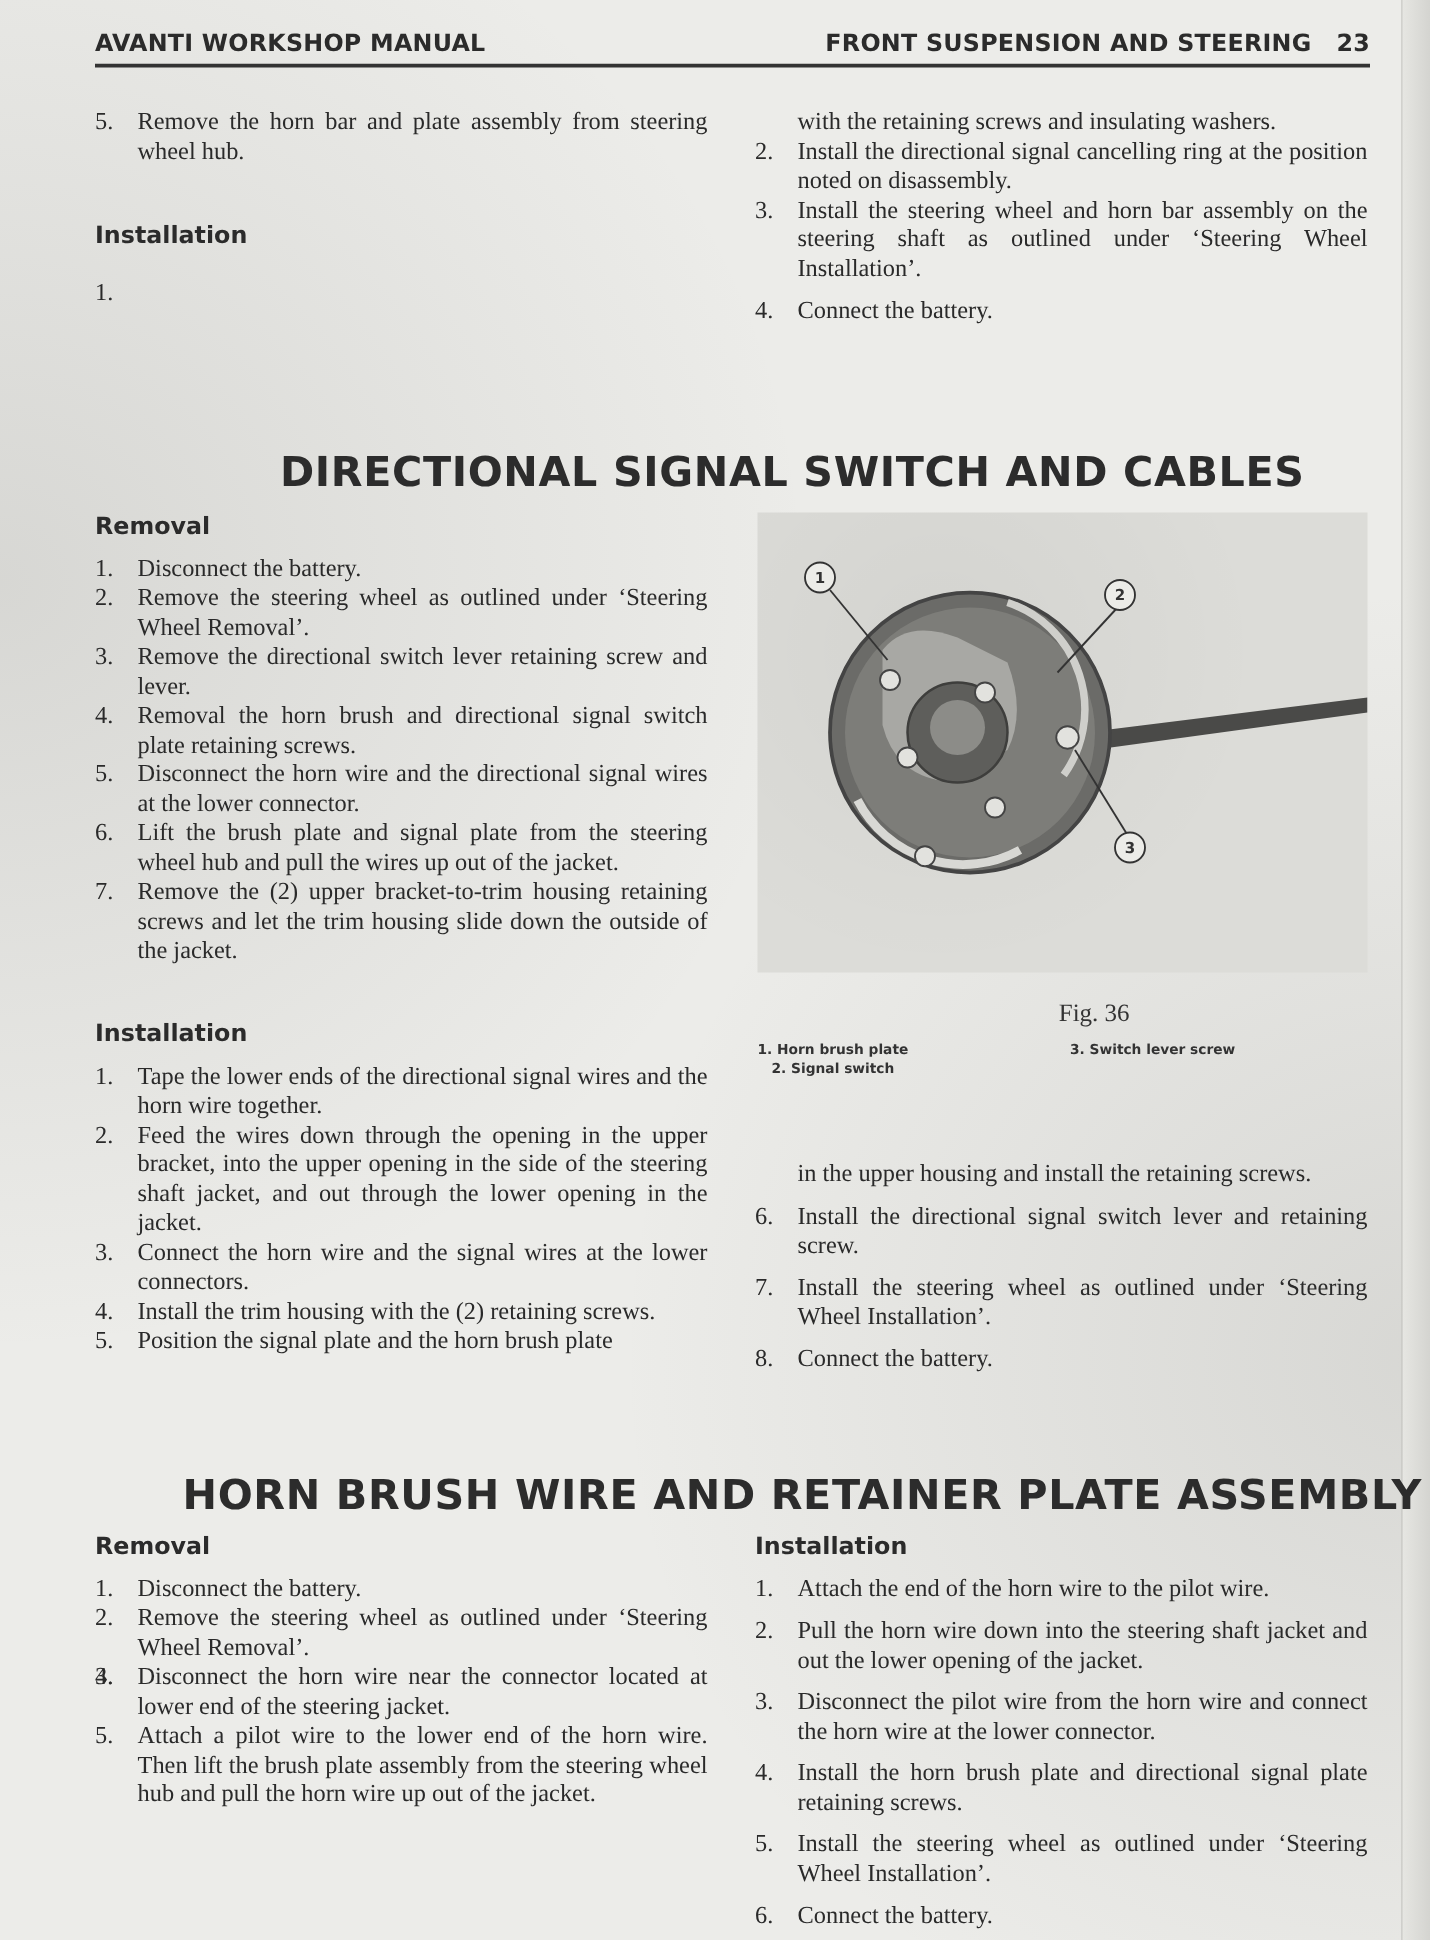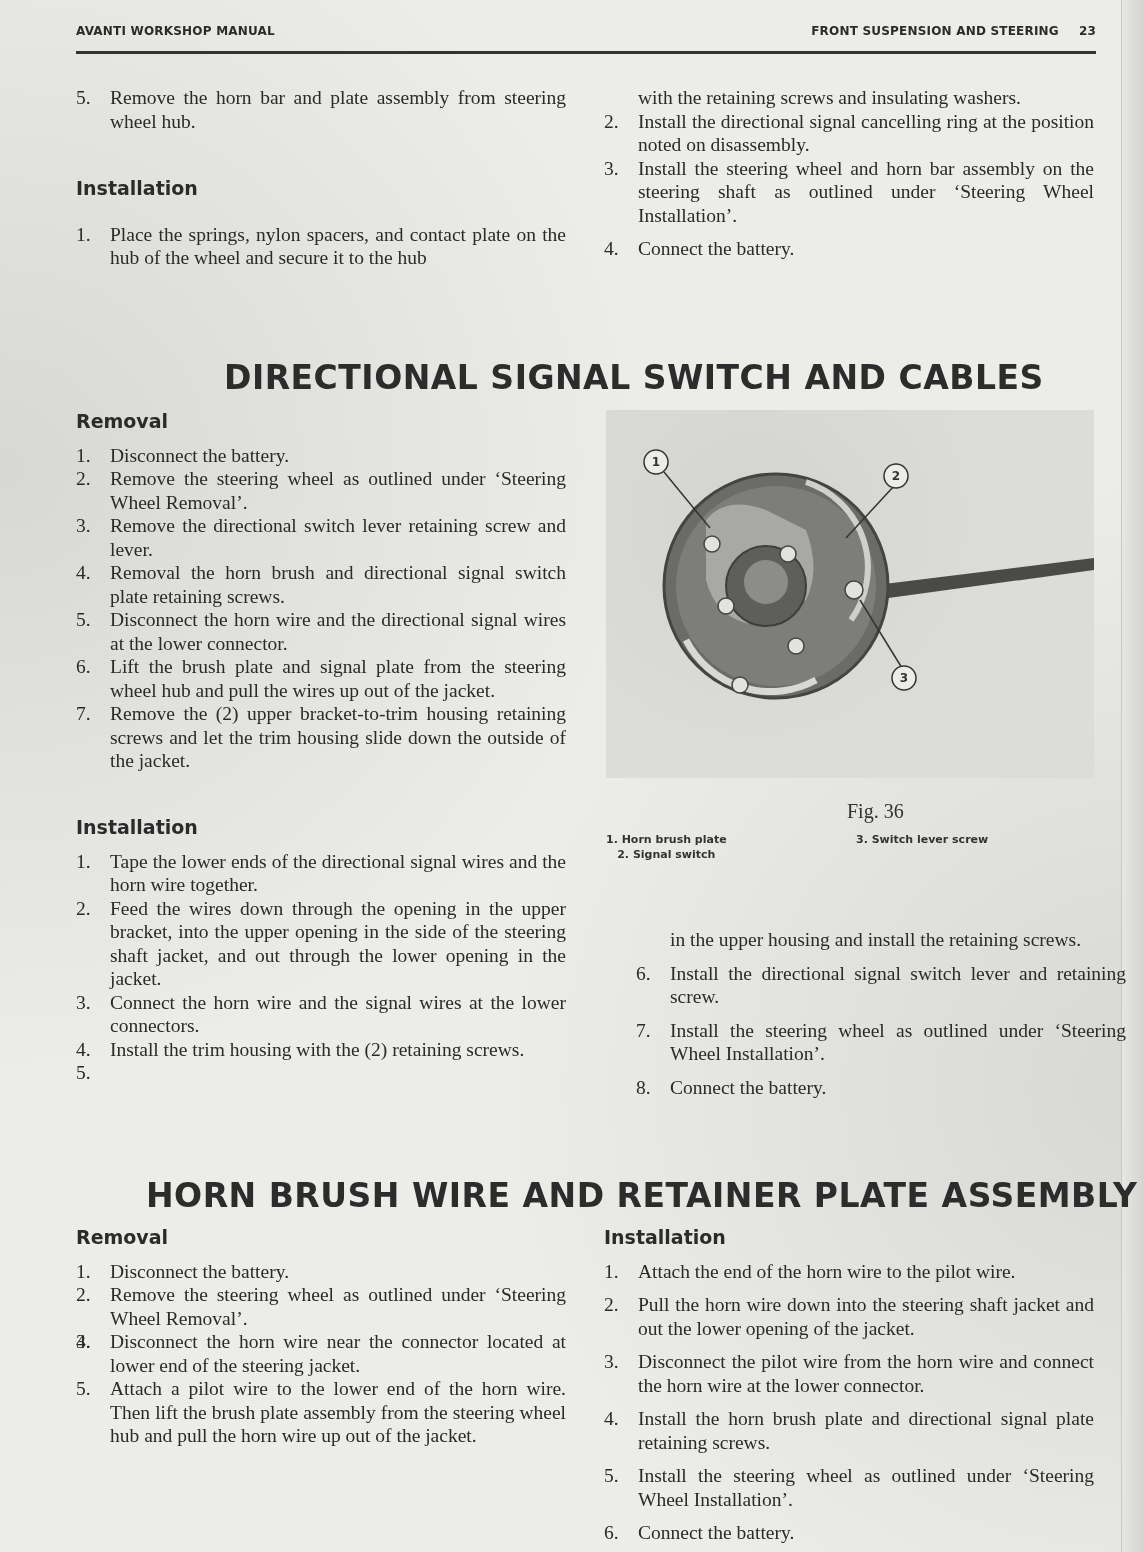--- a/index.html
+++ b/index.html
@@ -17,21 +17,21 @@
       #ecece9;
   }
   .right-edge {
     position: absolute; right: 0; top: 0; width: 22px; height: 100%;
     background: linear-gradient(to right, #e6e6e2, #d4d4d0);
     border-left: 1px solid #c8c8c4;
   }
   .header {
     position: absolute; left: 76px; top: 24px; width: 1020px; height: 26px;
     font-family: "DejaVu Sans", sans-serif; font-weight: bold;
-    font-size: 12px; letter-spacing: 0.2px; color: #2b2b2b;
+    font-size: 19px; letter-spacing: 0.2px; color: #2b2b2b;
   }
   .header .left { position: absolute; left: 0; top: 0; }
   .header .right { position: absolute; right: 0; top: 0; }
   .header .page-num { margin-left: 20px; margin-top: 24px; }
   .rule {
     position: absolute; left: 76px; top: 51px; width: 1020px; height: 3px;
     background: #333;
   }
   .col { position: absolute; font-size: 19.5px; line-height: 23.5px; }
   .left-col { left: 76px; width: 490px; }
@@ -79,21 +79,21 @@
   </span>
 </div>
 <div class="rule"></div>
 
 <div class="col left-col" style="top:86px;">
   <ol class="steps">
     <li><span class="num">5.</span><span>Remove the horn bar and plate assembly from steering wheel hub.</span></li>
   </ol>
   <div class="sub" style="margin-top:44px;">Installation</div>
   <ol class="steps" style="margin-top:22px;">
-    <li><span class="num">1.</span><span>Place the springs, nylon spacers, and contact plate on the hub of the wheel and secure it to the hub</span></li>
+    <li><span class="num">1.</span></li>
   </ol>
 </div>
 
 <div class="col right-col" style="top:86px;">
   <div style="padding-left:34px; text-align:justify;">with the retaining screws and insulating washers.</div>
   <ol class="steps">
     <li><span class="num">2.</span><span>Install the directional signal cancelling ring at the position noted on disassembly.</span></li>
     <li><span class="num">3.</span><span>Install the steering wheel and horn bar assembly on the steering shaft as outlined under ‘Steering Wheel Installation’.</span></li>
     <li style="margin-top:10px;"><span class="num">4.</span><span>Connect the battery.</span></li>
   </ol>
@@ -114,21 +114,21 @@
   </ol>
 </div>
 
 <div class="col left-col" style="top:816px;">
   <div class="sub" style="margin-bottom:10px;">Installation</div>
   <ol class="steps">
     <li><span class="num">1.</span><span>Tape the lower ends of the directional signal wires and the horn wire together.</span></li>
     <li><span class="num">2.</span><span>Feed the wires down through the opening in the upper bracket, into the upper opening in the side of the steering shaft jacket, and out through the lower opening in the jacket.</span></li>
     <li><span class="num">3.</span><span>Connect the horn wire and the signal wires at the lower connectors.</span></li>
     <li><span class="num">4.</span><span>Install the trim housing with the (2) retaining screws.</span></li>
-    <li><span class="num">5.</span></li>
+    <li><span class="num">5.</span><span>Position the signal plate and the horn brush plate</span></li>
   </ol>
 </div>
 
 <div class="figure">
   <svg width="488" height="368" viewBox="0 0 488 368">
 
     <path d="M262 176 L488 148 L488 160 L268 190 Z" fill="#4a4a48"></path>
     <ellipse cx="268" cy="182" rx="12" ry="14" fill="#5a5a58"></ellipse>
 
     <circle cx="170" cy="176" r="112" fill="#6b6b68" stroke="#444" stroke-width="3"></circle>
@@ -170,21 +170,21 @@
 </div>
 <div class="fig-caption">Fig. 36</div>
 <div class="legend" style="left:606px; top:832px;">
   <div>1. Horn brush plate</div>
   <div>2. Signal switch</div>
 </div>
 <div class="legend" style="left:856px; top:832px;">
   <div>3. Switch lever screw</div>
 </div>
 
-<div class="col right-col" style="top:928px;margin-left:32px;">
+<div class="col right-col" style="top:928px;">
   <div style="padding-left:34px; text-align:justify; margin-bottom:10px;">in the upper housing and install the retaining screws.</div>
   <ol class="steps spaced">
     <li><span class="num">6.</span><span>Install the directional signal switch lever and retaining screw.</span></li>
     <li><span class="num">7.</span><span>Install the steering wheel as outlined under ‘Steering Wheel Installation’.</span></li>
     <li><span class="num">8.</span><span>Connect the battery.</span></li>
   </ol>
 </div>
 
 <div class="section-title" style="left:146px; top:1148px;">HORN BRUSH WIRE AND RETAINER PLATE ASSEMBLY</div>
 

